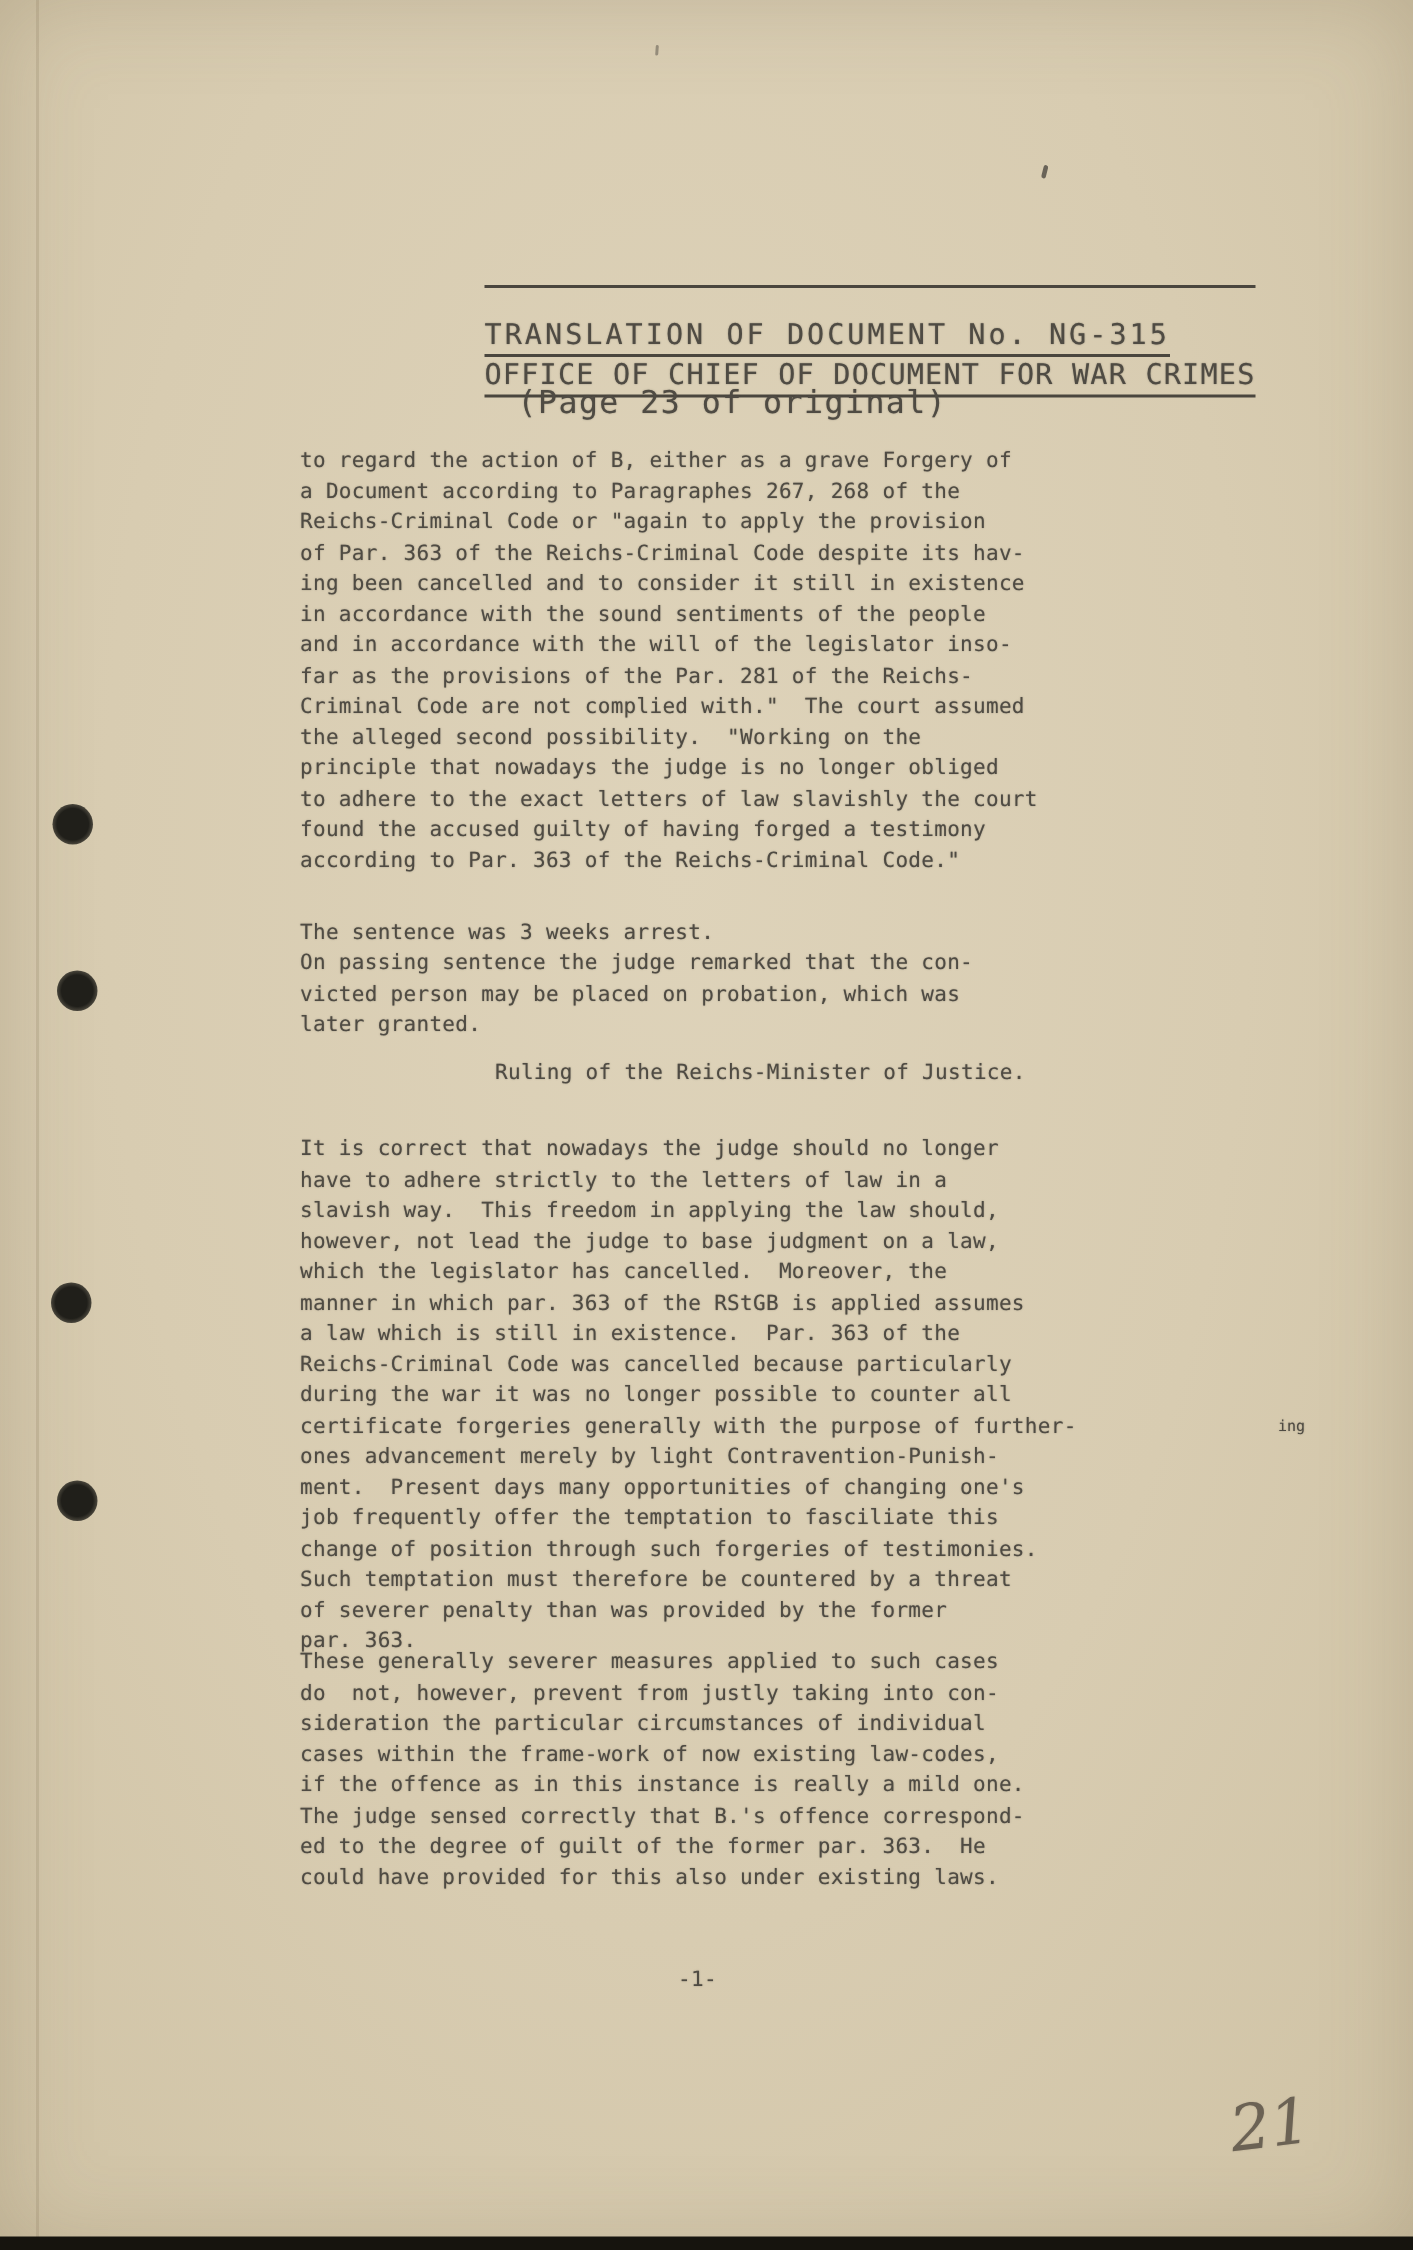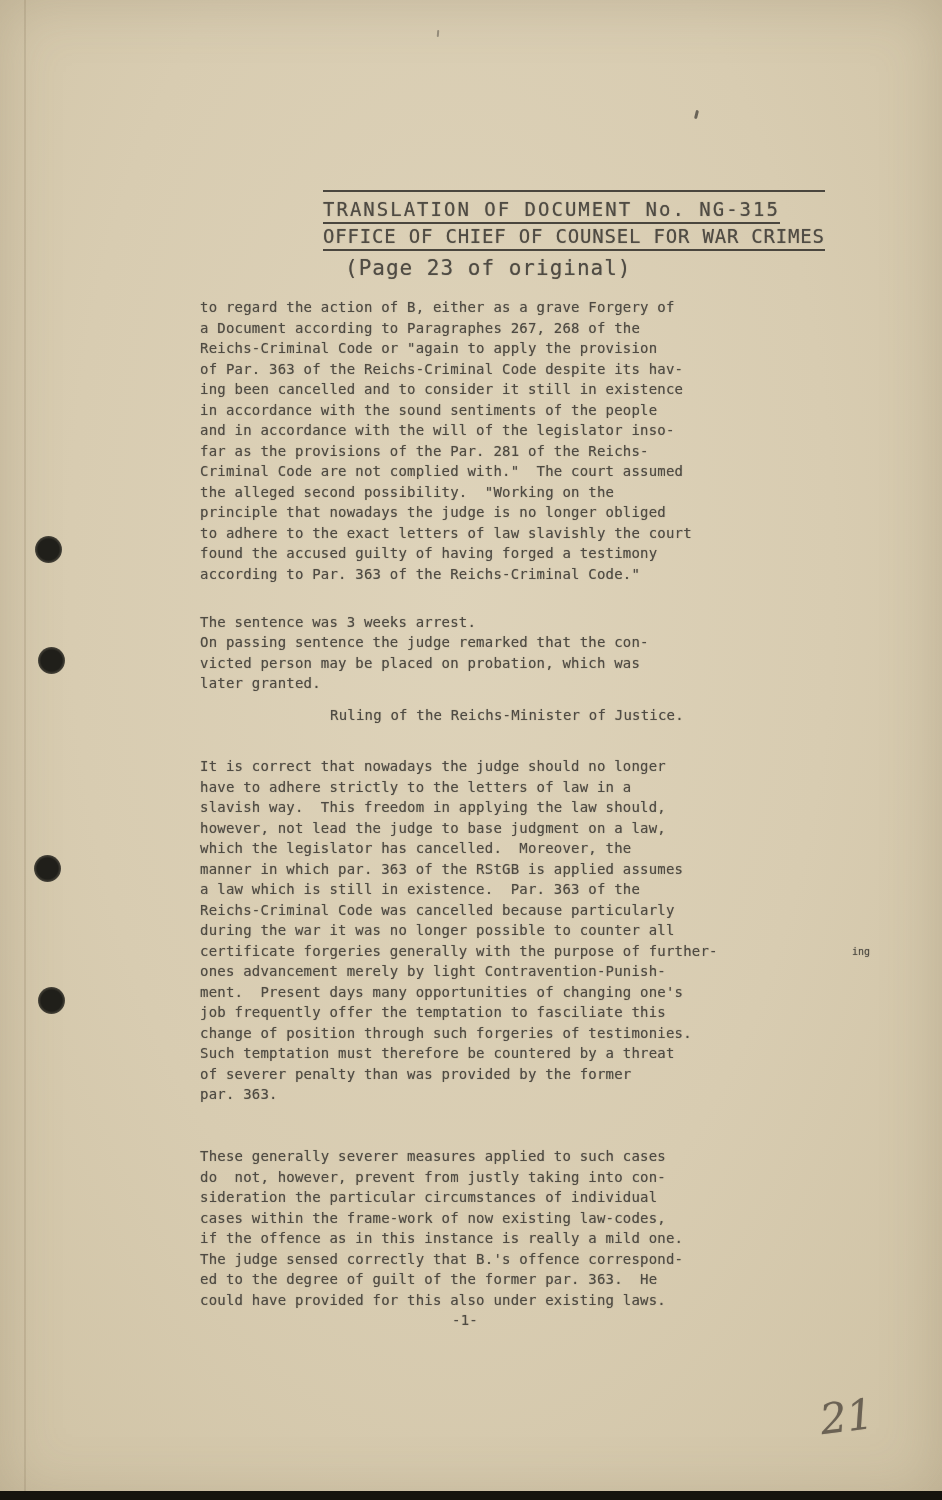--- a/index.html
+++ b/index.html
@@ -23,28 +23,28 @@
     font-size: 14px;
     line-height: 20.5px;
     letter-spacing: 0.2px;
     text-shadow: 0 0 1px rgba(78,74,66,0.55);
   }
   .para { position: absolute; left: 200px; }
   .p1 { top: 297px; }
   .p2 { top: 612px; }
   .p3 { top: 632px; }
   .p4 { top: 756px; }
-  .p5 { top: 1146px; }
+  .p5 { top: 1098px; }
 
   .header {
     position: absolute;
     left: 323px;
     top: 190px;
     border-top: 2px solid #4a463e;
-    padding-top: 5px;
+    padding-top: 19px;
     width: fit-content;
   }
   .header-line {
     white-space: pre;
     font-size: 19px;
     line-height: 25px;
     width: fit-content;
     border-bottom: 2px solid #4a463e;
     text-shadow: 0 0 1px rgba(74,70,62,0.6);
   }
@@ -138,21 +138,21 @@
   <div class="hole hole-1"></div>
   <div class="hole hole-2"></div>
   <div class="hole hole-3"></div>
   <div class="hole hole-4"></div>
 
   <div class="speck speck-1"></div>
   <div class="speck speck-2"></div>
 
   <div class="header">
     <div class="header-line hl1">TRANSLATION OF DOCUMENT No. NG-315</div>
-    <div class="header-line hl2">OFFICE OF CHIEF OF COUNSEL FOR WAR CRIMES</div>
+    <div class="header-line hl2">OFFICE OF CHIEF OF DOCUMENT FOR WAR CRIMES</div>
   </div>
 
   <div class="page-ref">(Page 23 of original)</div>
 
   <div class="typewriter para p1">to regard the action of B, either as a grave Forgery of
 a Document according to Paragraphes 267, 268 of the
 Reichs-Criminal Code or "again to apply the provision
 of Par. 363 of the Reichs-Criminal Code despite its hav-
 ing been cancelled and to consider it still in existence
 in accordance with the sound sentiments of the people

